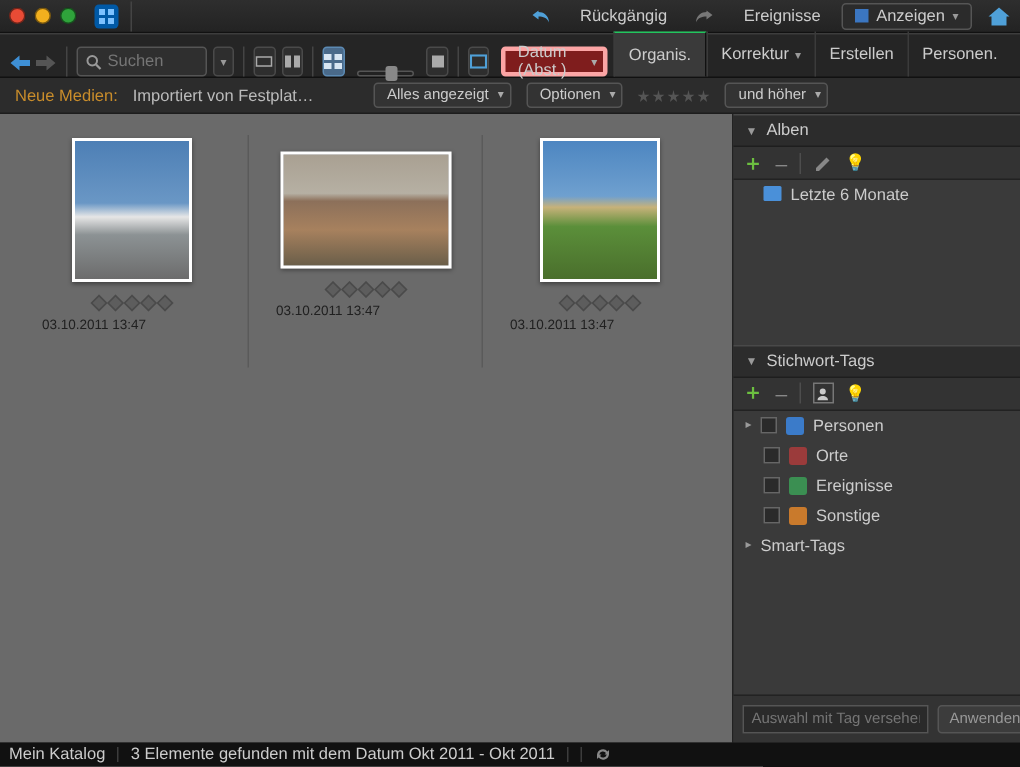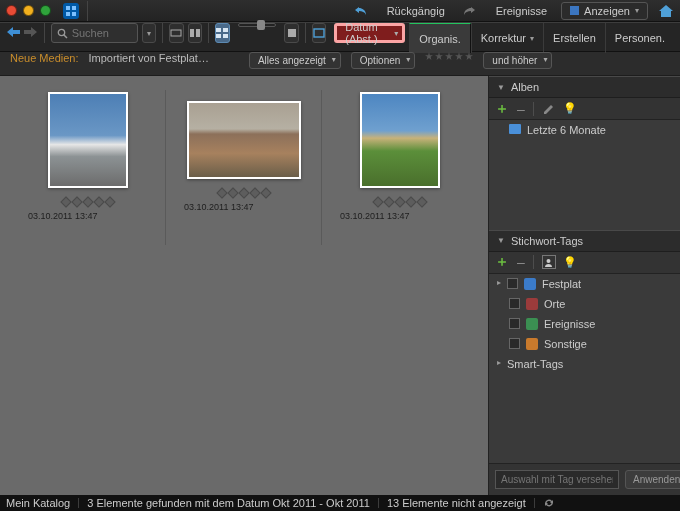--- a/index.html
+++ b/index.html
@@ -10,38 +10,38 @@
 .app-icon{width:16px;height:16px;background:#0059a6;border-radius:3px;display:flex;align-items:center;justify-content:center;margin-left:6px}
 .app-icon svg{width:12px;height:12px}
 .titlebar-right{margin-left:auto;display:flex;gap:10px;align-items:center}
 .tbtn{display:flex;align-items:center;gap:20px;color:#aaa;padding:2px 4px;cursor:pointer}
 .tbtn.act{color:#4fa0d8}
 .home-ic{width:16px;height:16px}
 .view-chip{background:#2b2b2b;border:1px solid #555;border-radius:3px;padding:2px 8px;display:flex;align-items:center;gap:5px}
 .view-sw{width:9px;height:9px;background:#3b76c1;display:inline-block}
 .chev{font-size:8px;color:#999}
 
-.toolbar{height:30px;background:#252525;border-top:1px solid #3d3d3d;border-bottom:1px solid #111;display:flex;align-items:flex-start;padding:0 6px;gap:4px}
+.toolbar{height:30px;background:#252525;border-top:1px solid #3d3d3d;border-bottom:1px solid #111;display:flex;align-items:flex-end;padding:0 6px;gap:4px}
 .nav-arrow{width:18px;height:18px;display:flex;align-items:center;justify-content:center}
 .sep{width:1px;height:20px;background:#444;margin:0 2px}
 .search-wrap{display:flex;align-items:center;background:#2f2f2f;border:1px solid #555;border-radius:3px;height:20px;padding:0 5px;gap:4px;width:95px}
 .search-wrap input{background:none;border:none;color:#bbb;width:60px;font-size:11px;outline:none}
 .tb-btn{width:22px;height:20px;background:#2e2e2e;border:1px solid #4a4a4a;border-radius:3px;display:flex;align-items:center;justify-content:center;cursor:pointer}
 .tb-btn.sel{background:#4a6a8a;border-color:#5c8ab3}
 .slider{width:60px;height:4px;background:#222;border:1px solid #555;border-radius:2px;position:relative;margin:0 4px}
 .slider-thumb{position:absolute;left:18px;top:-4px;width:8px;height:10px;background:#888;border-radius:2px}
 .date-dd{background:#7f1d1d;border:3px solid #fca5a5;border-radius:3px;height:20px;padding:0 14px 0 8px;display:flex;align-items:center;position:relative;margin-left:4px}
 .date-dd::after{content:"▾";position:absolute;right:4px;font-size:8px;color:#aaa}
 
 .mode-tabs{margin-left:auto;display:flex;height:30px}
 .mode-tab{padding:0 9px;display:flex;align-items:center;color:#999;border-left:1px solid #3b3b3b;cursor:pointer;gap:2px}
 .mode-tab.active{background:#3a3a3a;color:#e9b24e;border-top:1px solid #22c55e;border-right:1px solid #111}
 .mode-tab .chev{margin-left:2px}
 
-.subbar{height:24px;background:#2c2c2c;border-bottom:1px solid #1d1d1d;display:flex;align-items:flex-start;padding:0 10px;gap:10px}
+.subbar{height:24px;background:#2c2c2c;border-bottom:1px solid #1d1d1d;display:flex;align-items:center;padding:0 10px;gap:10px}
 .nm-label{color:#c98d2b}
 .pill{background:#333;border:1px solid #555;border-radius:3px;padding:2px 14px 2px 8px;font-size:10px;position:relative;cursor:pointer}
 .pill::after{content:"▾";position:absolute;right:4px;font-size:8px;color:#aaa}
 .stars-mini{display:flex;gap:2px}
 .star-m{width:8px;height:8px;display:inline-block}
 
 .main{display:flex;height:calc(100% - 22px - 30px - 24px - 16px)}
 .content{flex:1;background:#6a6a6a;display:flex;padding:14px 10px;gap:0;overflow:hidden}
 .cell{width:160px;height:155px;display:flex;flex-direction:column;align-items:center;border-right:1px solid #5a5a5a;padding-top:2px}
 .cell:last-child{border-right:none}
@@ -291,21 +291,21 @@
             <circle cx="4.5" cy="3" r="2" fill="#ccc"></circle>
             <path d="M1 9c0-2 1.5-3 3.5-3s3.5 1 3.5 3" fill="#ccc"></path>
           </svg>
         </div>
       <span class="bulb">💡</span>
     </div>
     <div class="tag-row">
       <span class="tri">▸</span>
       <div class="chk"></div>
       <div class="tag-ic" style="background:#3b7bc9"></div>
-      <span>Festplat</span>
+      <span>Personen</span>
     </div>
     <div class="tag-row" style="padding-left:20px">
       <div class="chk"></div>
       <div class="tag-ic" style="background:#9b3b3b"></div>
       <span>Orte</span>
     </div>
     <div class="tag-row" style="padding-left:20px">
       <div class="chk"></div>
       <div class="tag-ic" style="background:#3b8f52"></div>
       <span>Ereignisse</span>
@@ -326,18 +326,17 @@
       <button class="apply">Anwenden</button>
     </div>
   </div>
 </div>
 
 <div class="status">
   <span>Mein Katalog</span>
   <div class="sdiv"></div>
   <span>3 Elemente gefunden mit dem Datum Okt 2011 - Okt 2011</span>
   <div class="sdiv"></div>
-  <span>13 Elemente nicht angezeigt</span>
   <div class="sdiv"></div>
   <svg width="12" height="10" viewBox="0 0 12 10">
       <path d="M2 5a4 4 0 017-2l1-1v3H7l1-1a2.5 2.5 0 00-4.5 1H2zm8 0a4 4 0 01-7 2l-1 1V5h3L4 6a2.5 2.5 0 004.5-1H10z" fill="#888"></path>
     </svg>
 </div>
 
 </body></html>

